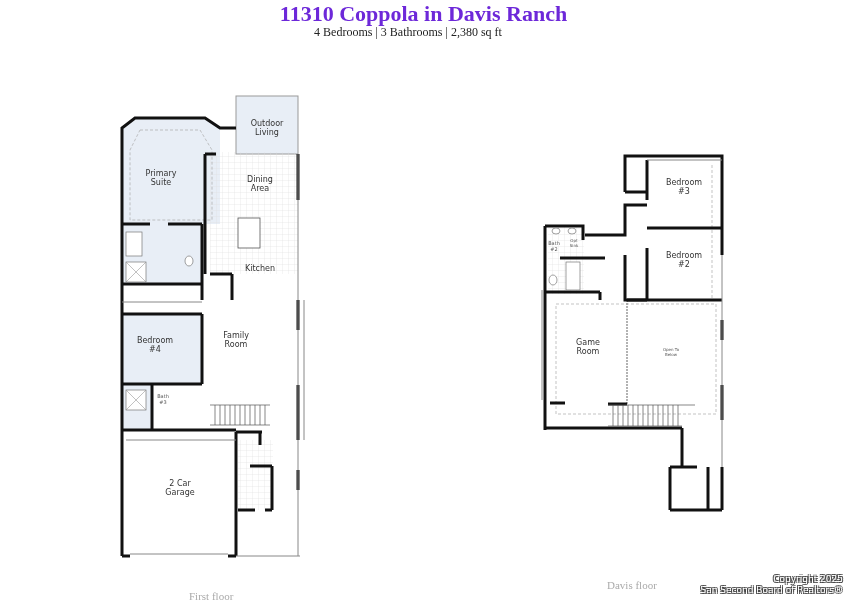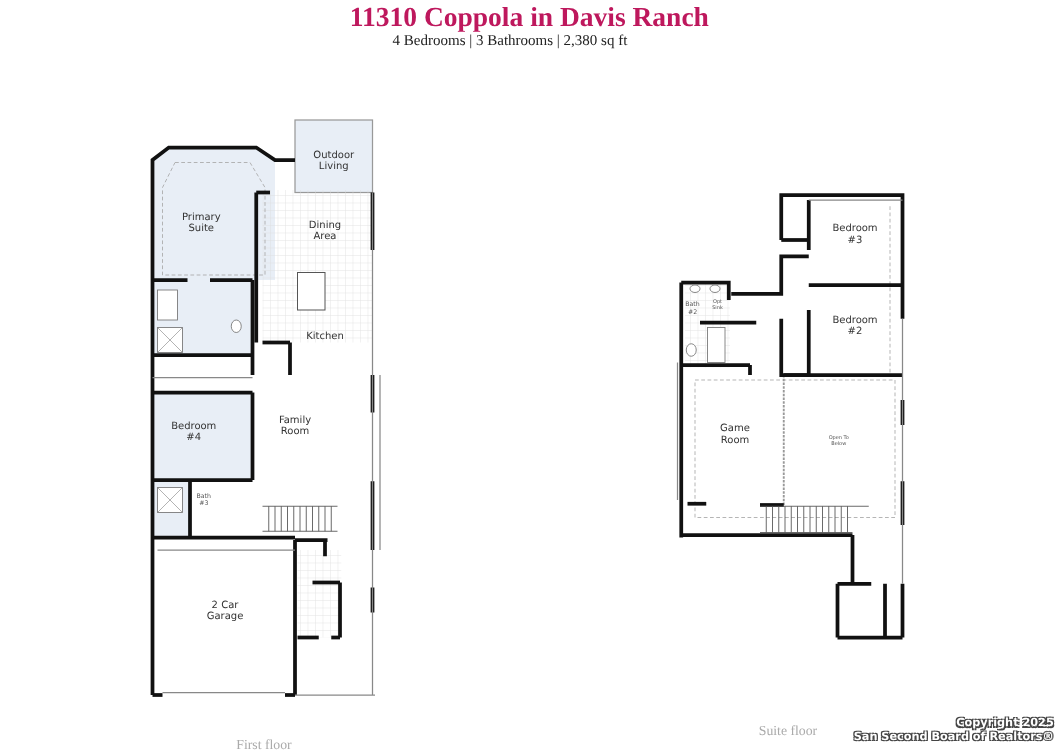--- a/index.html
+++ b/index.html
@@ -1,23 +1,23 @@
 <!DOCTYPE html>
 <html><head>
 <meta charset="utf-8">
 <style>
   html, body { margin:0; padding:0; background:#ffffff; }
   body { width:847px; height:600px; position:relative; overflow:hidden; font-family:"Liberation Sans", sans-serif; }
-  .title { position:absolute; left:0; top:0; width:847px; text-align:center; font-family:"Liberation Serif", serif; font-weight:bold; font-size:22px; color:#be185d; line-height:28px; }
+  .title { position:absolute; left:0; top:0; width:847px; text-align:center; font-family:"Liberation Serif", serif; font-weight:bold; font-size:22px; color:#6d28d9; line-height:28px; }
   .subtitle { position:absolute; left:0; top:25px; width:816px; text-align:center; font-family:"Liberation Serif", serif; font-size:12px; color:#222; }
   svg.plan { position:absolute; left:0; top:0; }
   .room-label { font-family:"DejaVu Sans", sans-serif; font-size:8px; fill:#333; text-anchor:middle; }
   .room-small { font-family:"DejaVu Sans", sans-serif; font-size:5px; fill:#555; text-anchor:middle; }
   .floor-label { position:absolute; font-family:"Liberation Serif", serif; font-size:11px; color:#aaa; }
-  .copyright { position:absolute; right:4px; bottom:4px; text-align:right; font-family:"DejaVu Sans", sans-serif; font-weight:bold; font-size:9px; color:#fff; line-height:11px;
+  .copyright { position:absolute; right:4px; bottom:4px; text-align:right; font-family:"DejaVu Sans", sans-serif; font-weight:normal; font-size:9px; color:#fff; line-height:11px;
     text-shadow: -1px -1px 0 #444, 1px -1px 0 #444, -1px 1px 0 #444, 1px 1px 0 #444; }
 </style>
 </head>
 <body>
 
 <div class="title">11310 Coppola in Davis Ranch</div>
 <div class="subtitle">4 Bedrooms | 3 Bathrooms | 2,380 sq ft</div>
 
 <svg class="plan" width="847" height="600" viewBox="0 0 847 600">
   <defs>
@@ -180,18 +180,18 @@
     <text class="room-label" x="684" y="185"><tspan>Bedroom</tspan><tspan x="684" dy="9">#3</tspan></text>
     <text class="room-label" x="684" y="258"><tspan>Bedroom</tspan><tspan x="684" dy="9">#2</tspan></text>
     <text class="room-small" x="554" y="245"><tspan>Bath</tspan><tspan x="554" dy="6">#2</tspan></text>
     <text class="room-small" x="574" y="242" style="font-size:4px"><tspan>Opt</tspan><tspan x="574" dy="5">Sink</tspan></text>
     <text class="room-label" x="588" y="345"><tspan>Game</tspan><tspan x="588" dy="9">Room</tspan></text>
     <text class="room-small" x="671" y="351" style="font-size:4px"><tspan>Open To</tspan><tspan x="671" dy="5">Below</tspan></text>
   </g>
 </svg>
 
 <div class="floor-label" style="left:189px; top:590px;">First floor</div>
-<div class="floor-label" style="left:607px; top:579px;">Suite floor</div>
+<div class="floor-label" style="left:607px; top:579px;">Davis floor</div>
 
 <div class="copyright">
   <div>Copyright 2025</div>
   <div>San Second Board of Realtors®</div>
 </div>
 
 </body></html>

